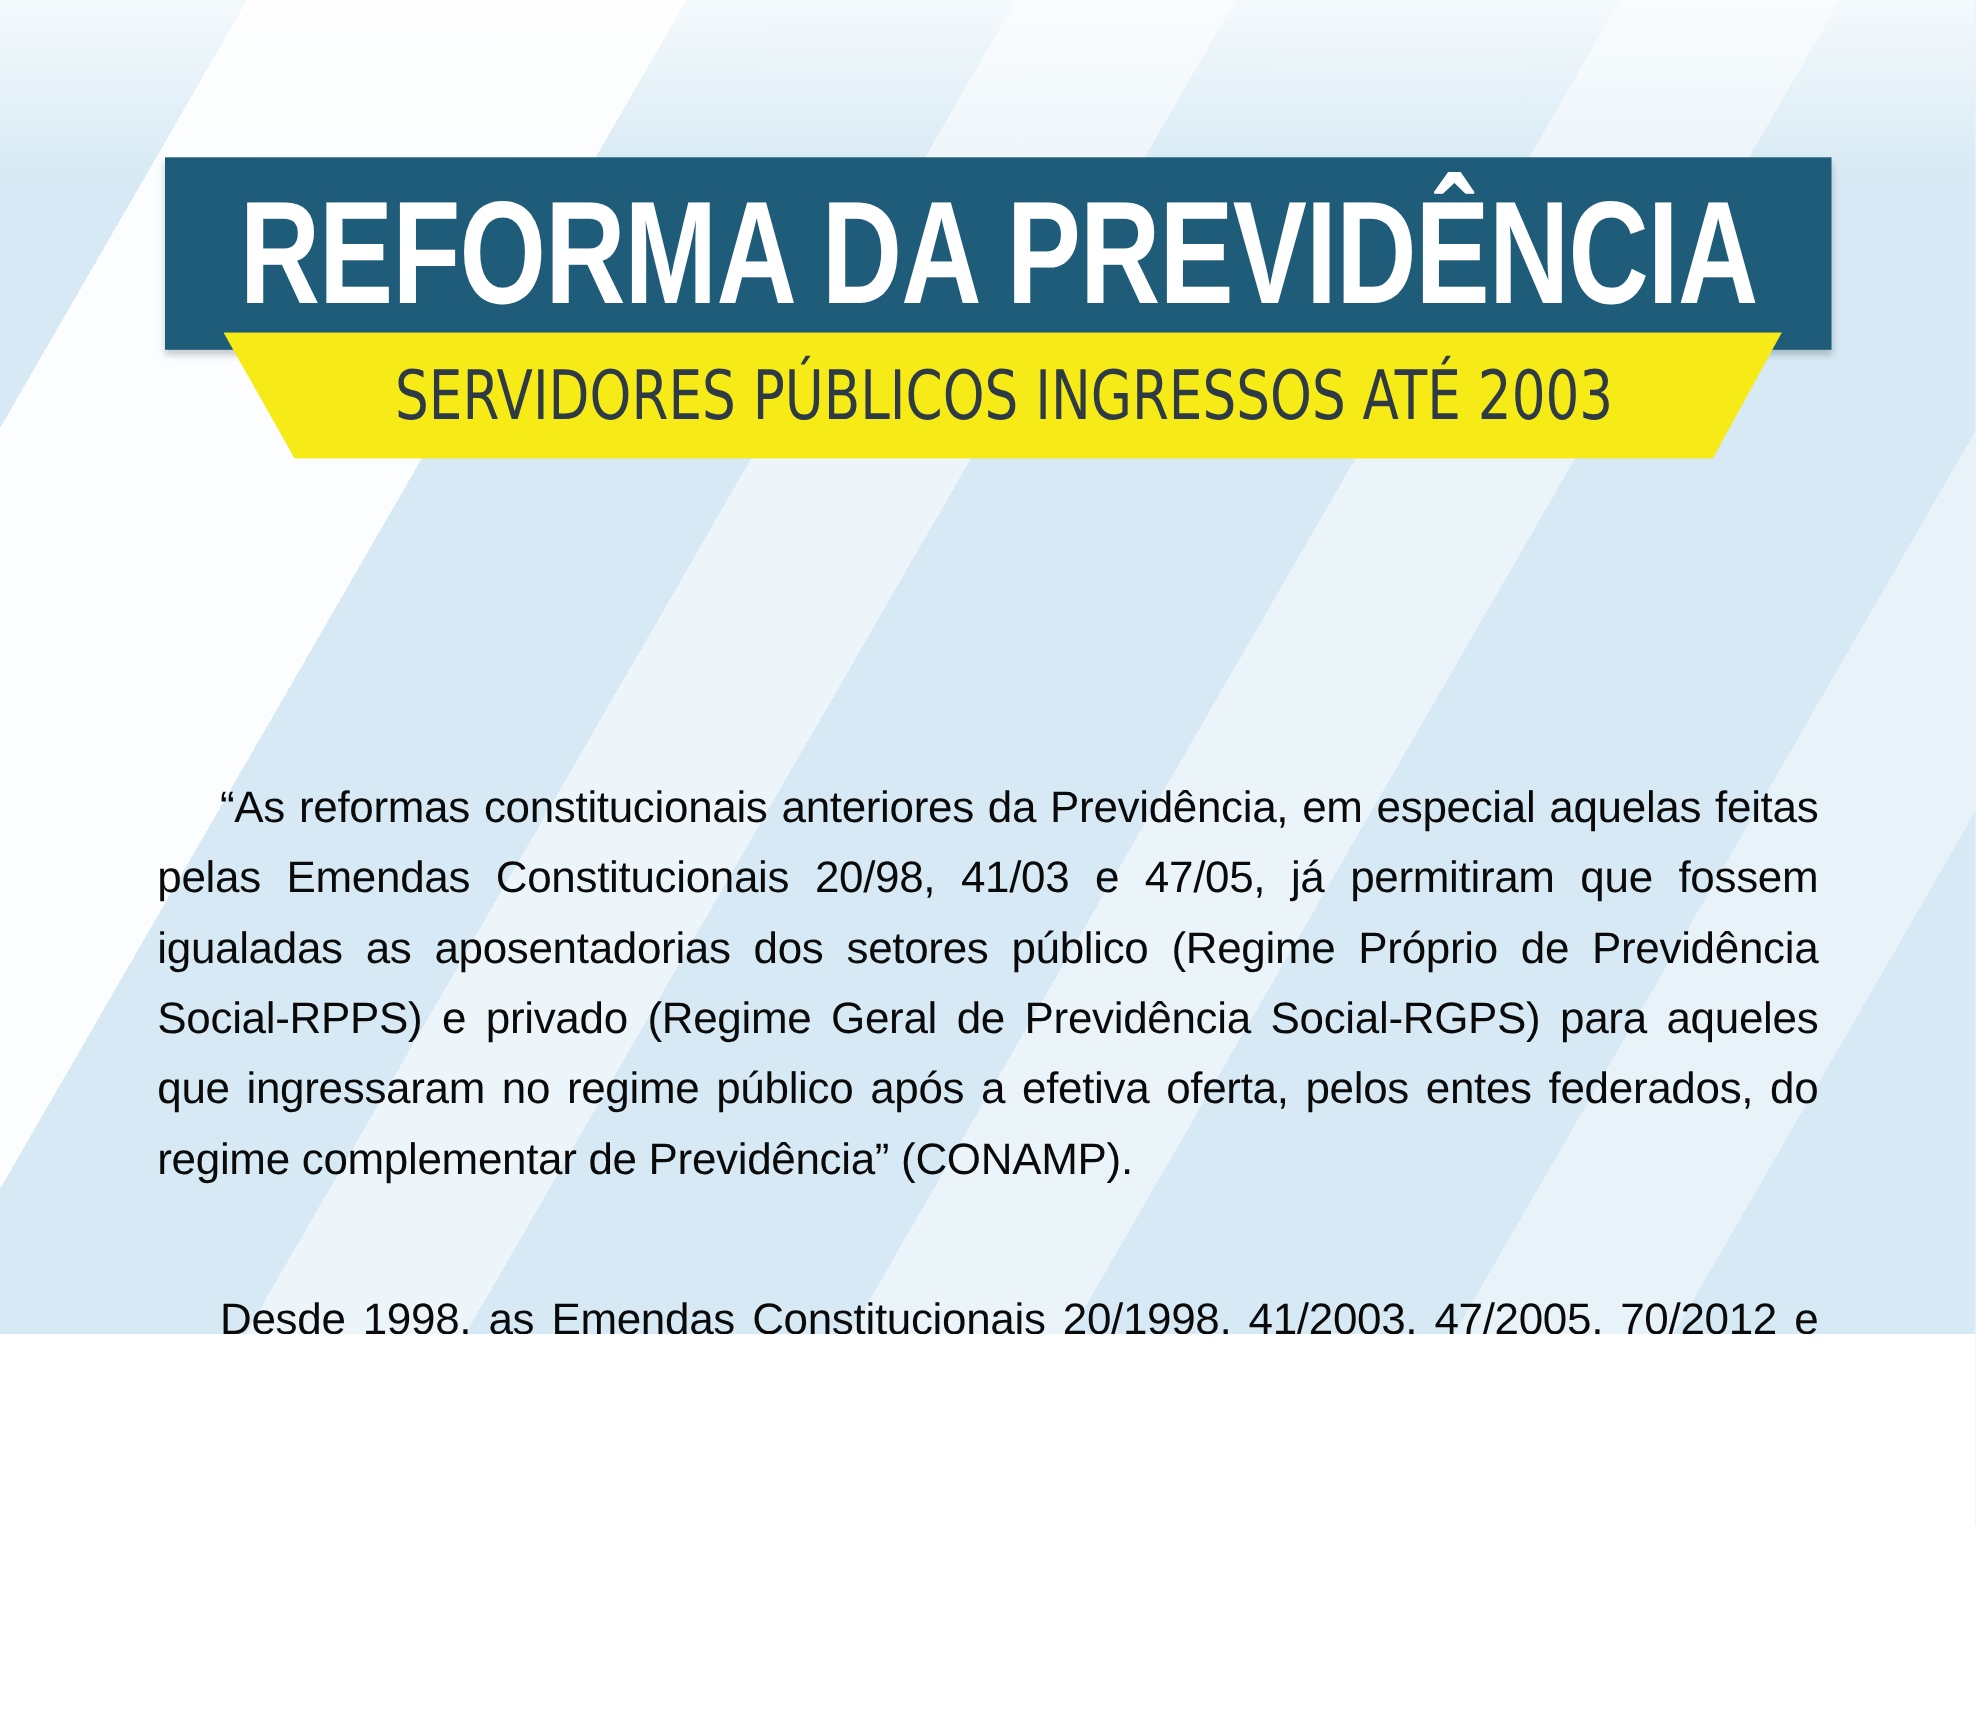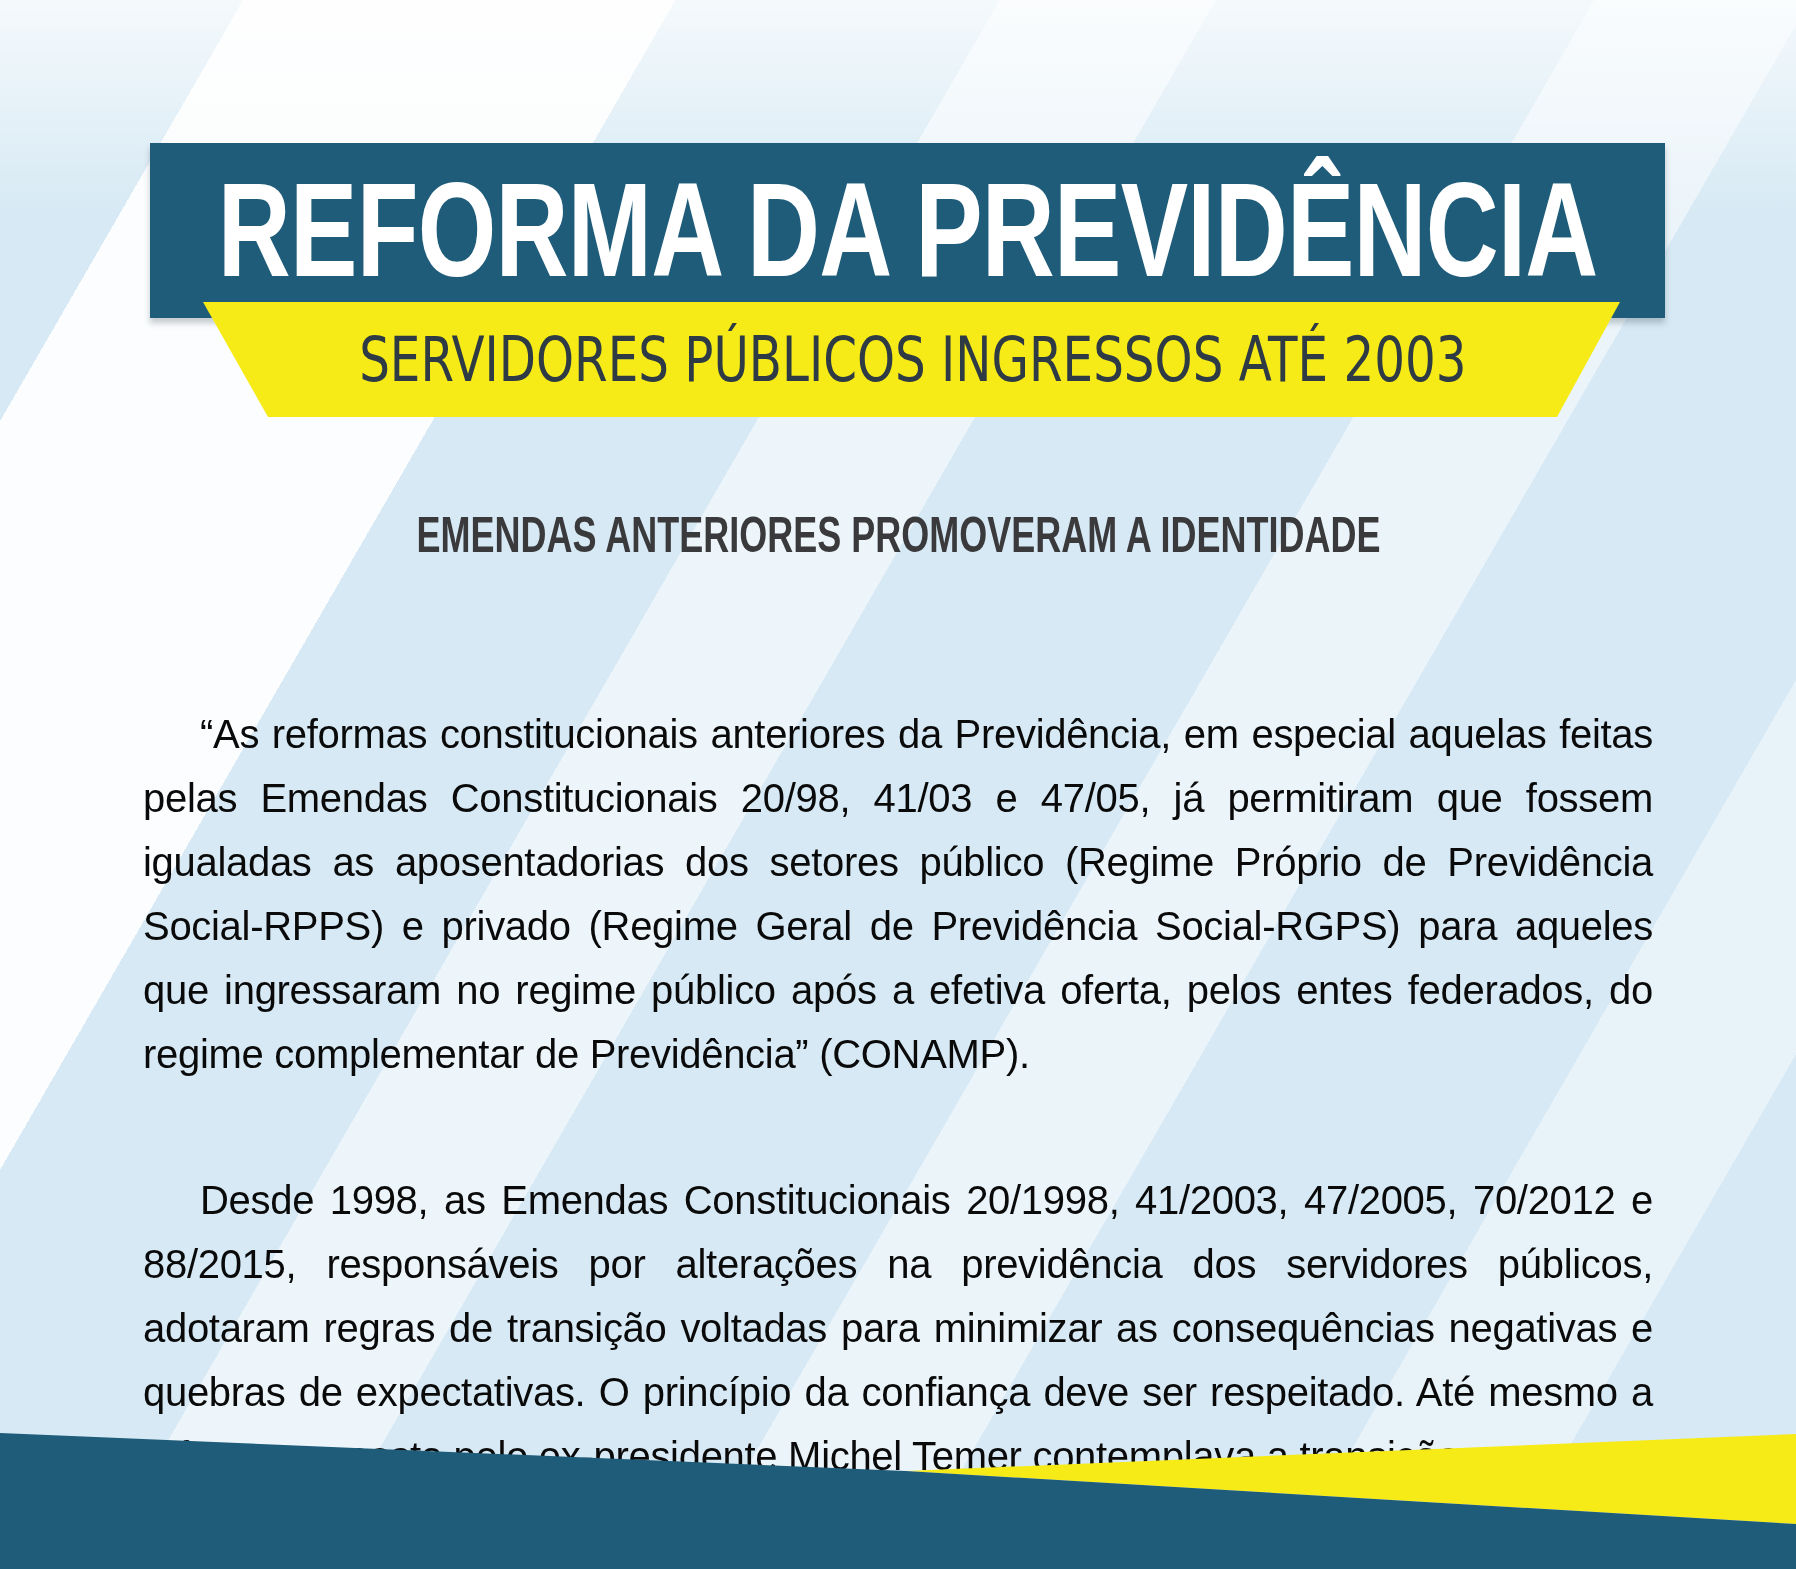--- a/index.html
+++ b/index.html
@@ -8,21 +8,21 @@
     --bg:#d6e9f4;
     --heading:#3a3a3c;
     --subtitle:#2f3b44;
     --body:#0a0a0a;
     --title:#ffffff;
   }
   html,body{margin:0;padding:0;}
   body{font-family:"Liberation Sans",sans-serif;}
   .poster{
     position:relative;
-    width:1796px;height:1569px;
+    width:1796px;height:1213px;
     overflow:hidden;
     background:
       linear-gradient(180deg, rgba(255,255,255,.75) 0%, rgba(255,255,255,0) 14%),
       linear-gradient(120deg,
         rgba(255,255,255,0) 0%,  rgba(255,255,255,0) 9%,
         rgba(255,255,255,.9) 9%, rgba(255,255,255,.9) 25%,
         rgba(255,255,255,0) 25%, rgba(255,255,255,0) 37%,
         rgba(255,255,255,.55) 37%, rgba(255,255,255,.55) 45%,
         rgba(255,255,255,0) 45%, rgba(255,255,255,0) 59%,
         rgba(255,255,255,.5) 59%, rgba(255,255,255,.5) 67%,
@@ -99,23 +99,20 @@
 
   <div class="title-banner">
     <span class="condensed title-text">REFORMA DA PREVIDÊNCIA</span>
   </div>
 
   <div class="subtitle-banner">
     <span class="condensed subtitle-text">SERVIDORES PÚBLICOS INGRESSOS ATÉ 2003</span>
   </div>
 
   <div class="section-heading" id="heading-1">
-    <span class="hline">
-      <span>EMENDAS ANTERIORES PROMOVERAM A IDENTIDADE</span>
-    </span>
   </div>
 
   <p class="body-paragraph" id="paragraph-1">“As reformas constitucionais anteriores da Previdência, em especial aquelas feitas pelas Emendas Constitucionais 20/98, 41/03 e 47/05, já permitiram que fossem igualadas as aposentadorias dos setores público (Regime Próprio de Previdência Social-RPPS) e privado (Regime Geral de Previdência Social-RGPS) para aqueles que ingressaram no regime público após a efetiva oferta, pelos entes federados, do regime complementar de Previdência” (CONAMP).</p>
 
 
   <p class="body-paragraph" id="paragraph-2">Desde 1998, as Emendas Constitucionais 20/1998, 41/2003, 47/2005, 70/2012 e 88/2015, responsáveis por alterações na previdência dos servidores públicos, adotaram regras de transição voltadas para minimizar as consequências negativas e quebras de expectativas. O princípio da confiança deve ser respeitado. Até mesmo a reforma proposta pelo ex-presidente Michel Temer contemplava a transição.</p>
 
   <div class="footer-yellow-wedge"></div>
   <div class="footer-teal-wedge"></div>
 

